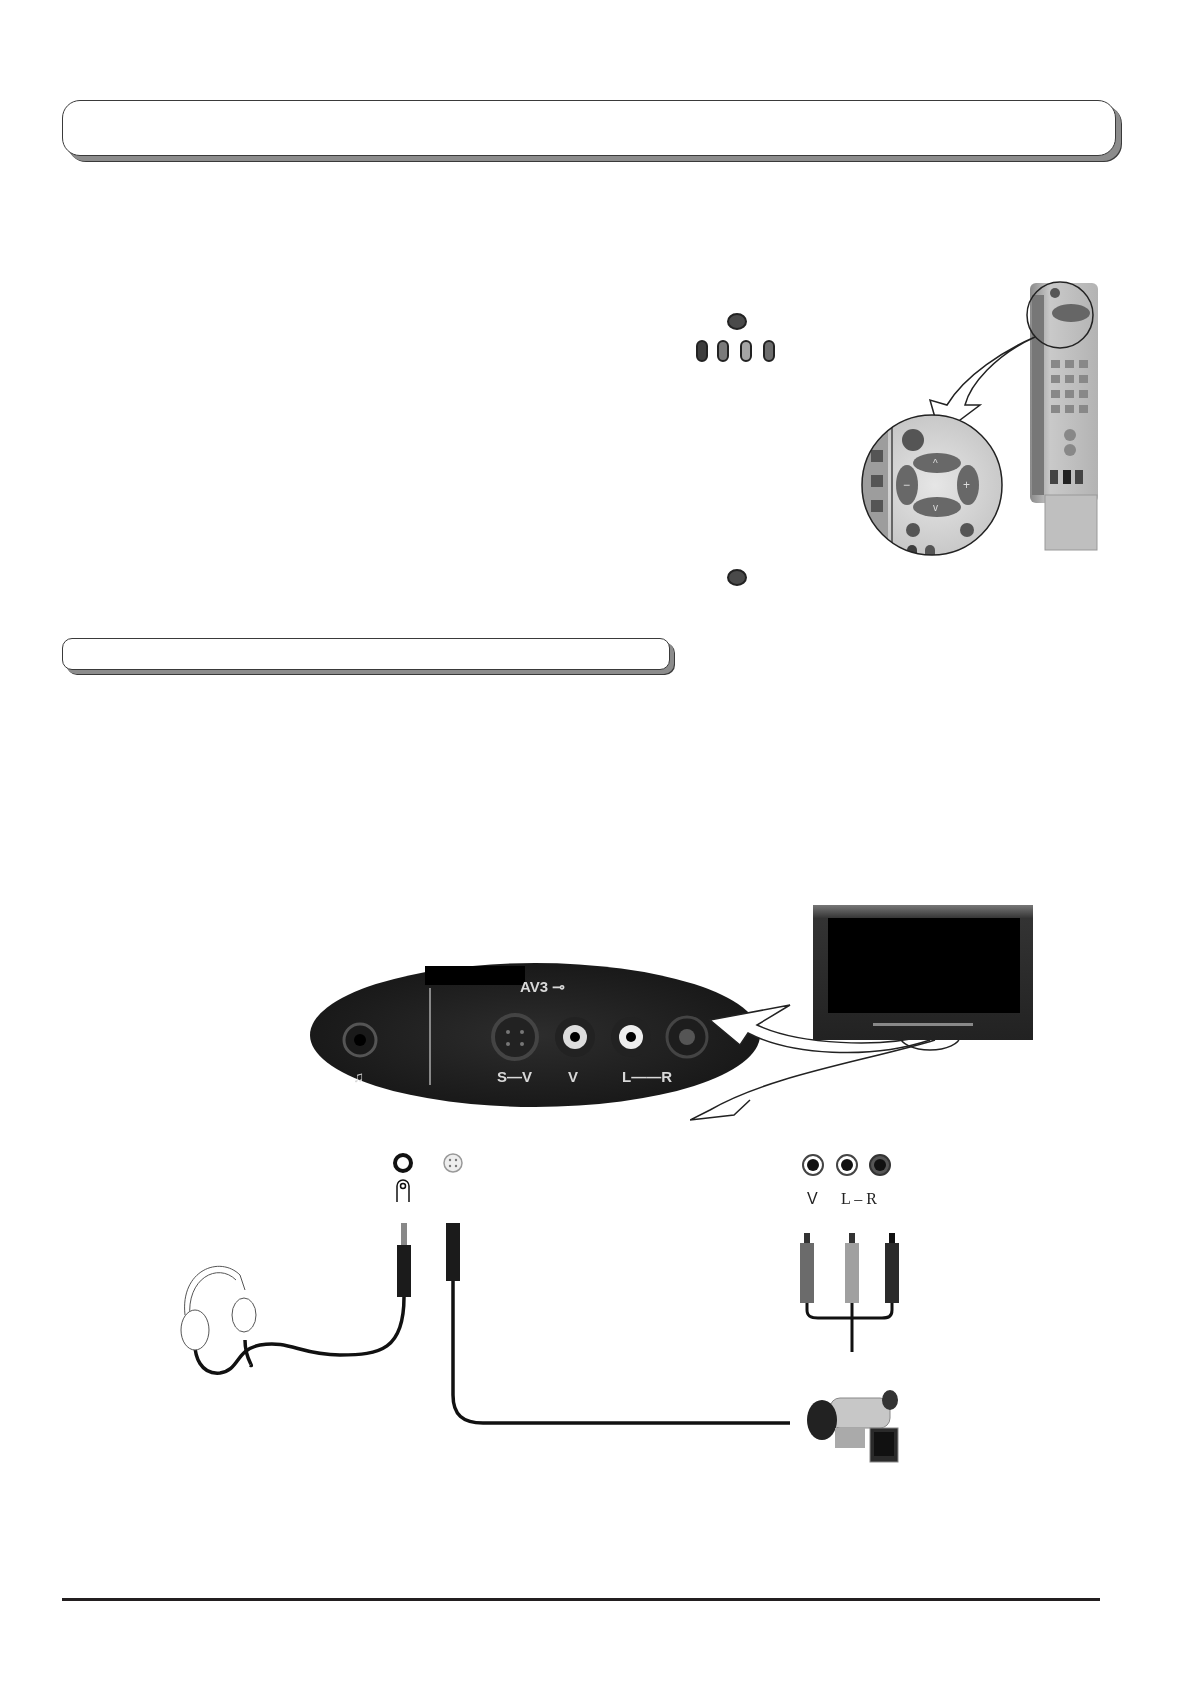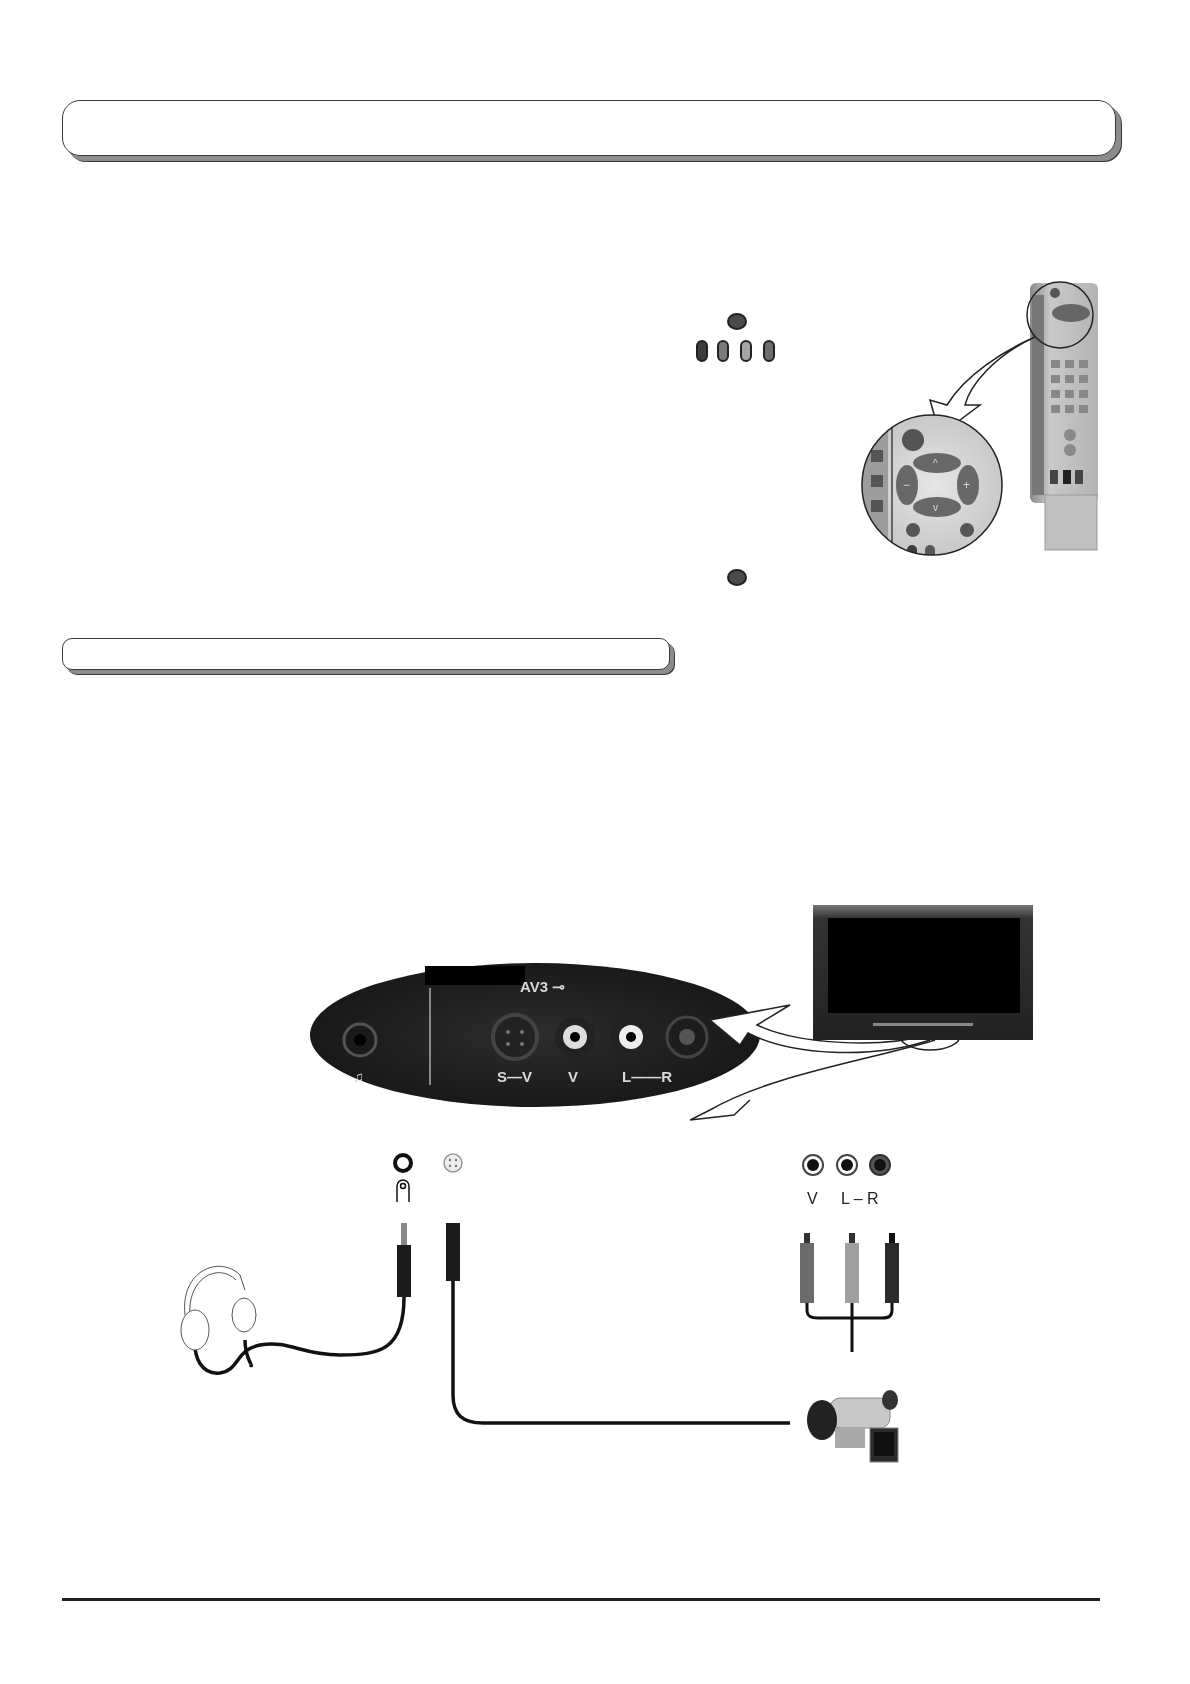--- a/index.html
+++ b/index.html
@@ -238,16 +238,16 @@
     <rect x="830" y="1398" width="60" height="30" rx="10" fill="#c7c7c7" stroke="#888"></rect>
     <ellipse cx="822" cy="1420" rx="15" ry="20" fill="#222"></ellipse>
     <ellipse cx="890" cy="1400" rx="8" ry="10" fill="#333"></ellipse>
     <rect x="870" y="1428" width="28" height="34" fill="#2a2a2a" stroke="#888"></rect>
     <rect x="874" y="1432" width="20" height="24" fill="#111"></rect>
     <rect x="835" y="1428" width="30" height="20" fill="#aaa"></rect>
   </g>
 </svg>
 
 <span class="jack-label" style="left:807px; top:1190px;">V</span>
-<span class="jack-label" style="left:841px; top:1190px;">L – R</span>
+<span class="jack-label" style="left:841px; top:1190px;font-family:Liberation Serif, serif;">L – R</span>
 
 <div class="footer-rule"></div>
 <span class="abs" style="left:62px; top:1606px;"></span>
 
 </body></html>

